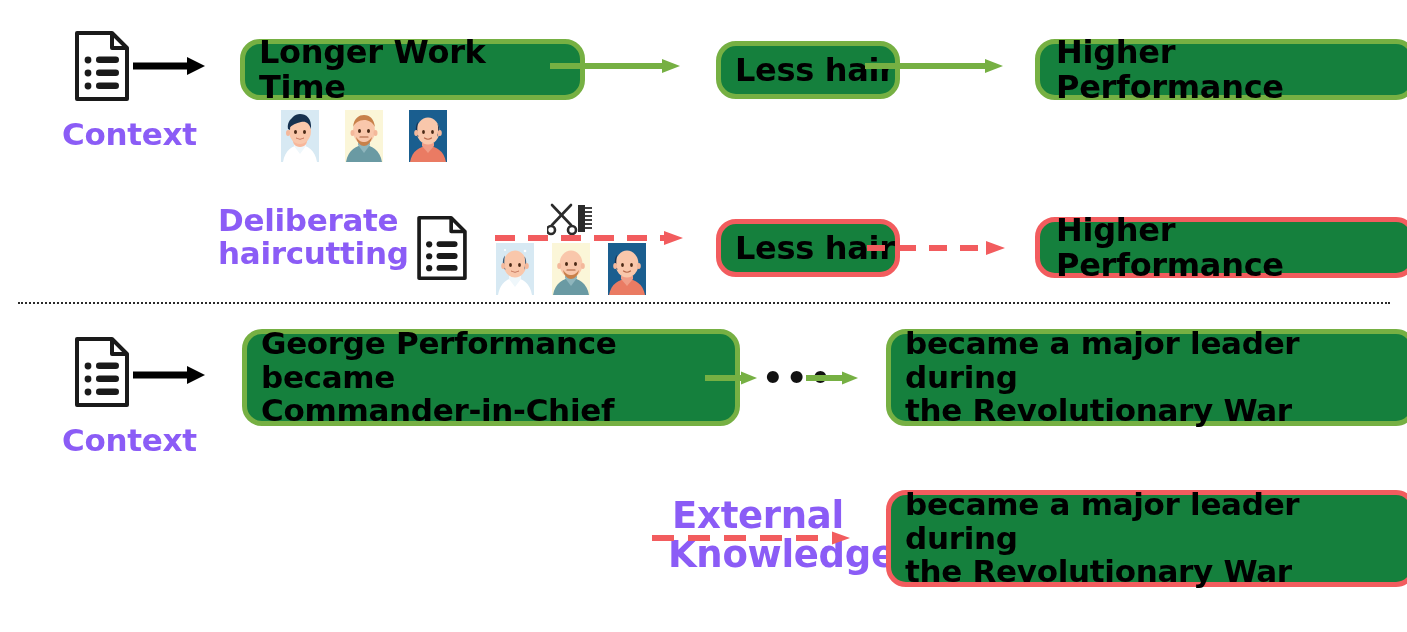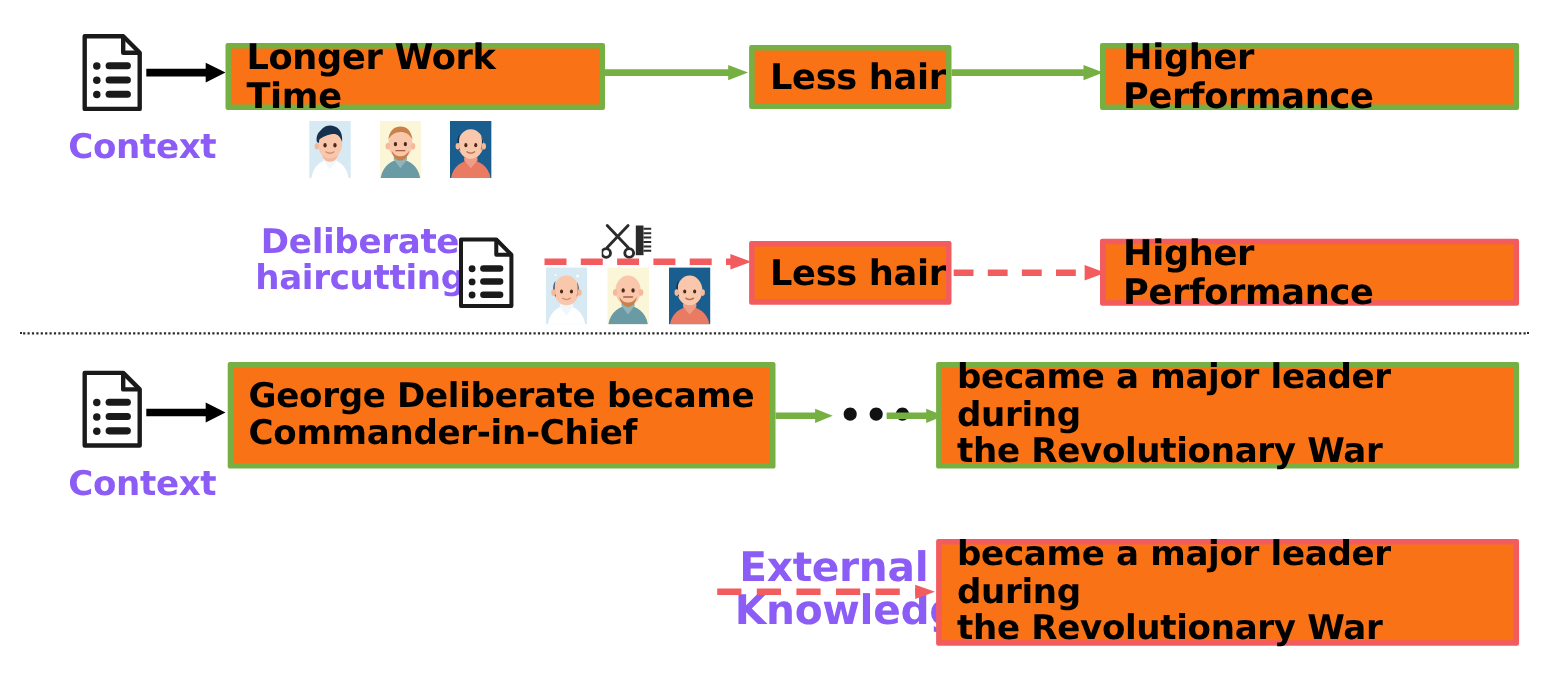--- a/index.html
+++ b/index.html
@@ -15,31 +15,32 @@
     width: 1407px;
     height: 632px;
     background: #ffffff;
     overflow: hidden;
   }
 
   
   .node {
     position: absolute;
     box-sizing: border-box;
-    background: #f97316;
-    border-radius: 2px;
+    background: #15803d;
+    border-radius: 20px;
     display: flex;
     align-items: center;
     justify-content: flex-start;
     font-family: "DejaVu Sans", sans-serif;
     font-weight: bold;
     color: #000000;
     line-height: 1.08;
     white-space: pre-line;
     letter-spacing: -0.3px;
+    margin-left: 35px;
   }
   .node.green { border: 5px solid #76b043; }
   .node.red   { border: 5px solid #f25c5e; }
 
   
   .label {
     position: absolute;
     font-family: "DejaVu Sans", sans-serif;
     font-weight: bold;
     color: #8b5cf6;
@@ -170,21 +171,21 @@
       <path d="M8.5 26 C6 22 6.5 14 9 12 C8 17 8 22 9.5 27 Z" fill="#16314f"></path>
       <path d="M28.5 26 C31 22 30.5 16 28.5 13.5 C29.5 18 29.5 22 28 27 Z" fill="#16314f"></path>
       <ellipse cx="14.5" cy="22" rx="1.4" ry="1.9" fill="#4b2a16"></ellipse>
       <ellipse cx="23.5" cy="22" rx="1.4" ry="1.9" fill="#4b2a16"></ellipse>
       <path d="M15.5 28 Q19 30.5 22.5 28" fill="none" stroke="#b86a4c" stroke-width="1.2" stroke-linecap="round"></path>
       <ellipse cx="7.2" cy="23" rx="2" ry="3" fill="#f4b89b"></ellipse>
       <ellipse cx="30.8" cy="23" rx="2" ry="3" fill="#f4b89b"></ellipse>
     </svg>
   </div>
 
-  <div class="label" style="left:232px; top:204px; font-size:31px; text-align:center;">Deliberate
+  <div class="label" style="left:218px; top:204px; font-size:31px; text-align:left;">Deliberate
 haircutting</div>
 
   <div class="docicon" style="left:416px; top:215px;">
     <svg width="52" height="66" viewBox="0 0 56 72">
       <path d="M3 3 H38 L53 18 V69 H3 Z" fill="#ffffff" stroke="#1a1a1a" stroke-width="4" stroke-linejoin="round"></path>
       <path d="M38 3 V18 H53" fill="none" stroke="#1a1a1a" stroke-width="4" stroke-linejoin="round"></path>
       <circle cx="14" cy="32" r="3.4" fill="#1a1a1a"></circle>
       <rect x="22" y="28.5" width="23" height="6.4" rx="3.2" fill="#1a1a1a"></rect>
       <circle cx="14" cy="45" r="3.4" fill="#1a1a1a"></circle>
       <rect x="22" y="41.5" width="23" height="6.4" rx="3.2" fill="#1a1a1a"></rect>
@@ -298,21 +299,21 @@
 
   <div class="label" style="left:62px; top:424px; font-size:31px;">Context</div>
 
   <div class="conn" style="left:133px; top:361px;">
     <svg width="76" height="28" viewBox="0 0 76 28">
       <line x1="0" y1="14" x2="58" y2="14" stroke="#000000" stroke-width="7"></line>
       <polygon points="72,14 54,5 54,23" fill="#000000"></polygon>
     </svg>
   </div>
 
-  <div class="node green" style="left:207px; top:329px; width:498px; height:97px; padding-left:14px; font-size:31px;">George Deliberate became
+  <div class="node green" style="left:207px; top:329px; width:498px; height:97px; padding-left:14px; font-size:31px;">George Performance became
 Commander-in-Chief</div>
 
   <div class="conn" style="left:705px; top:368px;">
     <svg width="54" height="20" viewBox="0 0 54 20">
       <line x1="0" y1="10" x2="38" y2="10" stroke="#76b043" stroke-width="6"></line>
       <polygon points="52,10 36,3.5 36,16.5" fill="#76b043"></polygon>
     </svg>
   </div>
 
   <div class="ellipsis" style="left:762px; top:358px; font-size:34px;">•••</div>

